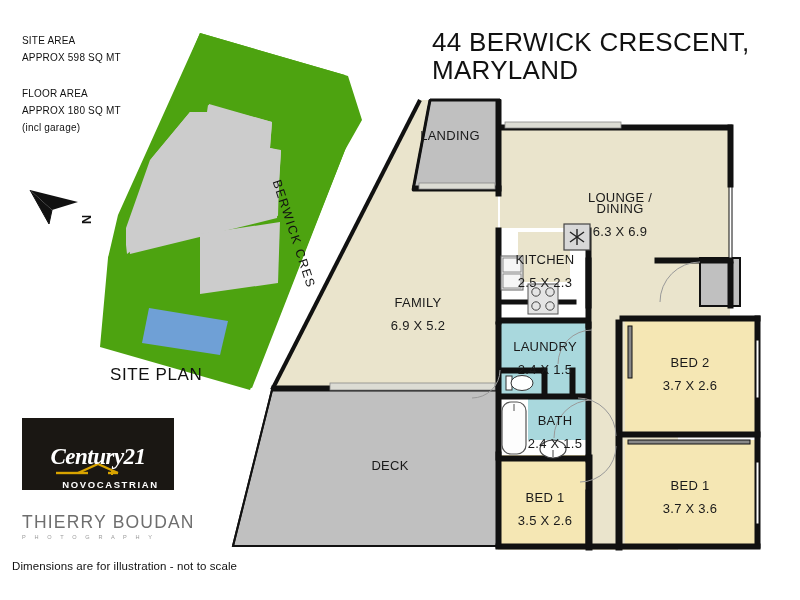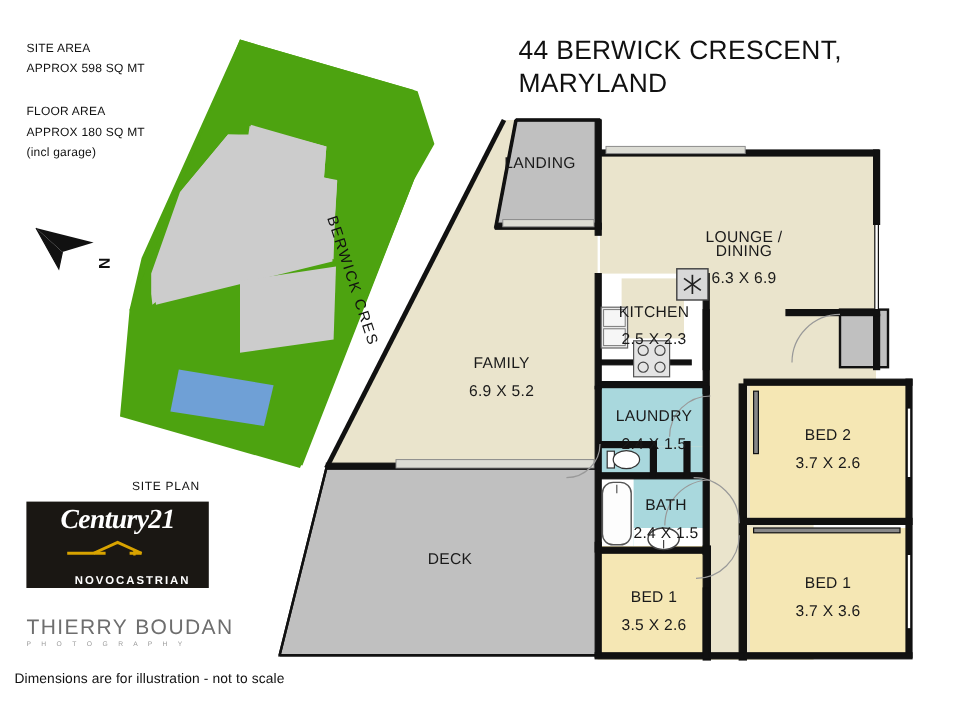--- a/index.html
+++ b/index.html
@@ -12,29 +12,29 @@
   #root { position: relative; width: 800px; height: 600px; background:#fff; }
 
   
   .info-block { position:absolute; color:#111; font-size:10px; line-height:17px; letter-spacing:0.2px; }
   #site-area-block { left:22px; top:32px; }
   #floor-area-block { left:22px; top:85px; }
 
   
   #plan-title {
     position:absolute; left:432px; top:28px;
-    font-size:22px; line-height:28px; color:#111;
+    font-size:26px; line-height:28px; color:#111;
     letter-spacing:0.3px; white-space:pre-line;
   }
 
   
   #site-plan-svg { position:absolute; left:0px; top:0px; }
   #site-plan-label {
     position:absolute; left:110px; top:365px;
-    font-size:10px; color:#111; letter-spacing:0.6px;margin-top:35px;
+    font-size:17px; color:#111; letter-spacing:0.6px;
   }
 
   
   #compass { position:absolute; left:22px; top:172px; }
 
   
   #floorplan-svg { position:absolute; left:0; top:0; }
 
   
   .room-label {
@@ -47,21 +47,21 @@
     position:absolute; left:283px; top:178px;
     font-size:12.5px; letter-spacing:1.4px; color:#111;
     transform: rotate(72deg); transform-origin: left top;
     white-space:nowrap;
   }
 
   
   #c21-logo {
     position:absolute; left:22px; top:418px;
     width:152px; height:72px; background:#1a1713;
-    display:flex; flex-direction:column; align-items:center; justify-content:space-between;
+    display:flex; flex-direction:column; align-items:center; justify-content:flex-end;
   }
   #c21-wordmark {
     color:#fff; font-size:23px; font-style:italic; font-weight:bold;
     letter-spacing:-0.5px; font-family:"Liberation Serif", serif;
     position:relative; top:2px;
   }
   #c21-wordmark .num { color:#fff; }
   #c21-roof { width:92px; height:14px; margin-top:-6px; }
   #c21-agency {
     color:#fff; font-size:9.5px; letter-spacing:1.6px;
@@ -301,21 +301,21 @@
   <div class="room-label" style="left:650px; top:468px; width:80px;">
     <span>BED 1</span><br>
     <span>3.7 X 3.6</span>
   </div>
 
   <div class="room-label" style="left:505px; top:480px; width:80px;">
     <span>BED 1</span><br>
     <span>3.5 X 2.6</span>
   </div>
 
-  <div class="room-label" style="left:340px; top:460px; width:70px;">DECK</div>
+  <div class="room-label" style="left:355px; top:460px; width:70px;">DECK</div>
 
   <div id="street-label">BERWICK CRES</div>
 
   <div id="c21-logo">
     <div id="c21-wordmark">
       <span>Century</span><span class="num">21</span>
     </div>
     <svg id="c21-roof" viewBox="0 0 92 14">
       <polyline points="26,11 46,2 66,11" fill="none" stroke="#d8a300" stroke-width="2.4"></polyline>
       <line x1="4" y1="11" x2="36" y2="11" stroke="#d8a300" stroke-width="2.4"></line>

